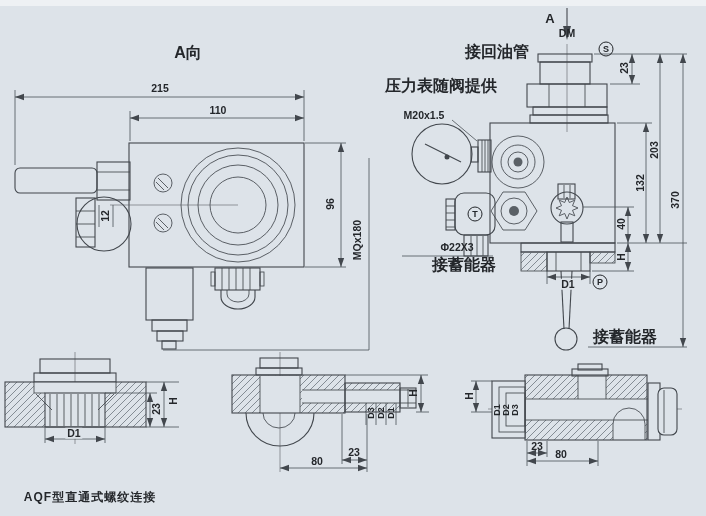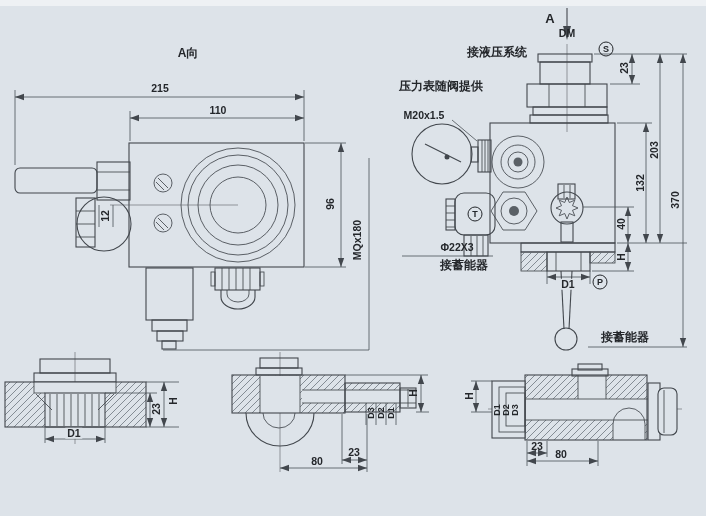--- a/index.html
+++ b/index.html
@@ -11,21 +11,21 @@
   .topstrip{position:absolute;left:0;top:0;width:706px;height:6px;background:#eef1f4;}
   svg.draw{position:absolute;left:0;top:0;}
   .lab{
     position:absolute;transform:translate(-50%,-50%);
     font-size:10.5px;font-weight:600;color:#24272b;white-space:nowrap;line-height:1;
   }
   .vlab{
     position:absolute;transform:translate(-50%,-50%) rotate(-90deg);
     font-size:10.5px;font-weight:600;color:#24272b;white-space:nowrap;line-height:1;
   }
-  .zh{font-size:12px;font-weight:700;}
+  .zh{font-size:16px;font-weight:700;}
   .cap{font-size:12px;font-weight:700;letter-spacing:1px;}
   .sm{font-size:9px;}
   .bgmask{background:#dde3e9;padding:0 2px;}
   .circ{
     position:absolute;transform:translate(-50%,-50%);
     width:13px;height:13px;border:1.2px solid #24272b;border-radius:50%;
     display:flex;align-items:center;justify-content:center;
     font-size:9px;font-weight:700;color:#24272b;line-height:1;
   }
 </style>
@@ -331,21 +331,21 @@
   </svg>
 
   <div class="lab zh" style="left:188px;top:53px;">A向</div>
   <div class="lab" style="left:160px;top:88px;text-align:right;">215</div>
   <div class="lab" style="left:218px;top:110px;">110</div>
   <div class="vlab" style="left:105px;top:216px;">12</div>
   <div class="vlab" style="left:330px;top:204px;">96</div>
   <div class="vlab" style="left:357px;top:240px;">MQx180</div>
 
   <div class="lab zh" style="left:550px;top:18px;font-size:13px;">A</div>
-  <div class="lab zh" style="left:497px;top:52px;">接液压系统</div>
+  <div class="lab zh" style="left:497px;top:52px;">接回油管</div>
   <div class="lab" style="left:567px;top:33px;">DM</div>
   <div class="circ" style="left:606px;top:49px;">
       <span>S</span>
     </div>
   <div class="lab zh" style="left:441px;top:86px;">压力表随阀提供</div>
   <div class="lab" style="left:424px;top:115px;">M20x1.5</div>
   <div class="circ" style="left:475px;top:214px;">
       <span>T</span>
     </div>
   <div class="lab" style="left:457px;top:247px;">Φ22X3</div>
@@ -358,20 +358,21 @@
   <div class="vlab" style="left:624px;top:68px;">23</div>
   <div class="vlab" style="left:640px;top:183px;">132</div>
   <div class="vlab" style="left:654px;top:150px;">203</div>
   <div class="vlab" style="left:675px;top:200px;">370</div>
   <div class="vlab" style="left:621px;top:224px;">40</div>
   <div class="vlab" style="left:621px;top:257px;">H</div>
 
   <div class="vlab" style="left:156px;top:409px;">23</div>
   <div class="vlab" style="left:173px;top:401px;">H</div>
   <div class="lab bgmask" style="left:74px;top:433px;">D1</div>
+  <div class="lab cap" style="left:90px;top:497px;">AQF型直通式螺纹连接</div>
 
   <div class="vlab sm" style="left:371px;top:413px;">D3</div>
   <div class="vlab sm" style="left:381px;top:413px;">D2</div>
   <div class="vlab sm" style="left:391px;top:413px;">D1</div>
   <div class="vlab" style="left:413px;top:393px;">H</div>
   <div class="lab" style="left:354px;top:452px;">23</div>
   <div class="lab" style="left:317px;top:461px;">80</div>
 
   <div class="vlab" style="left:469px;top:396px;">H</div>
   <div class="vlab sm" style="left:497px;top:410px;">D1</div>

